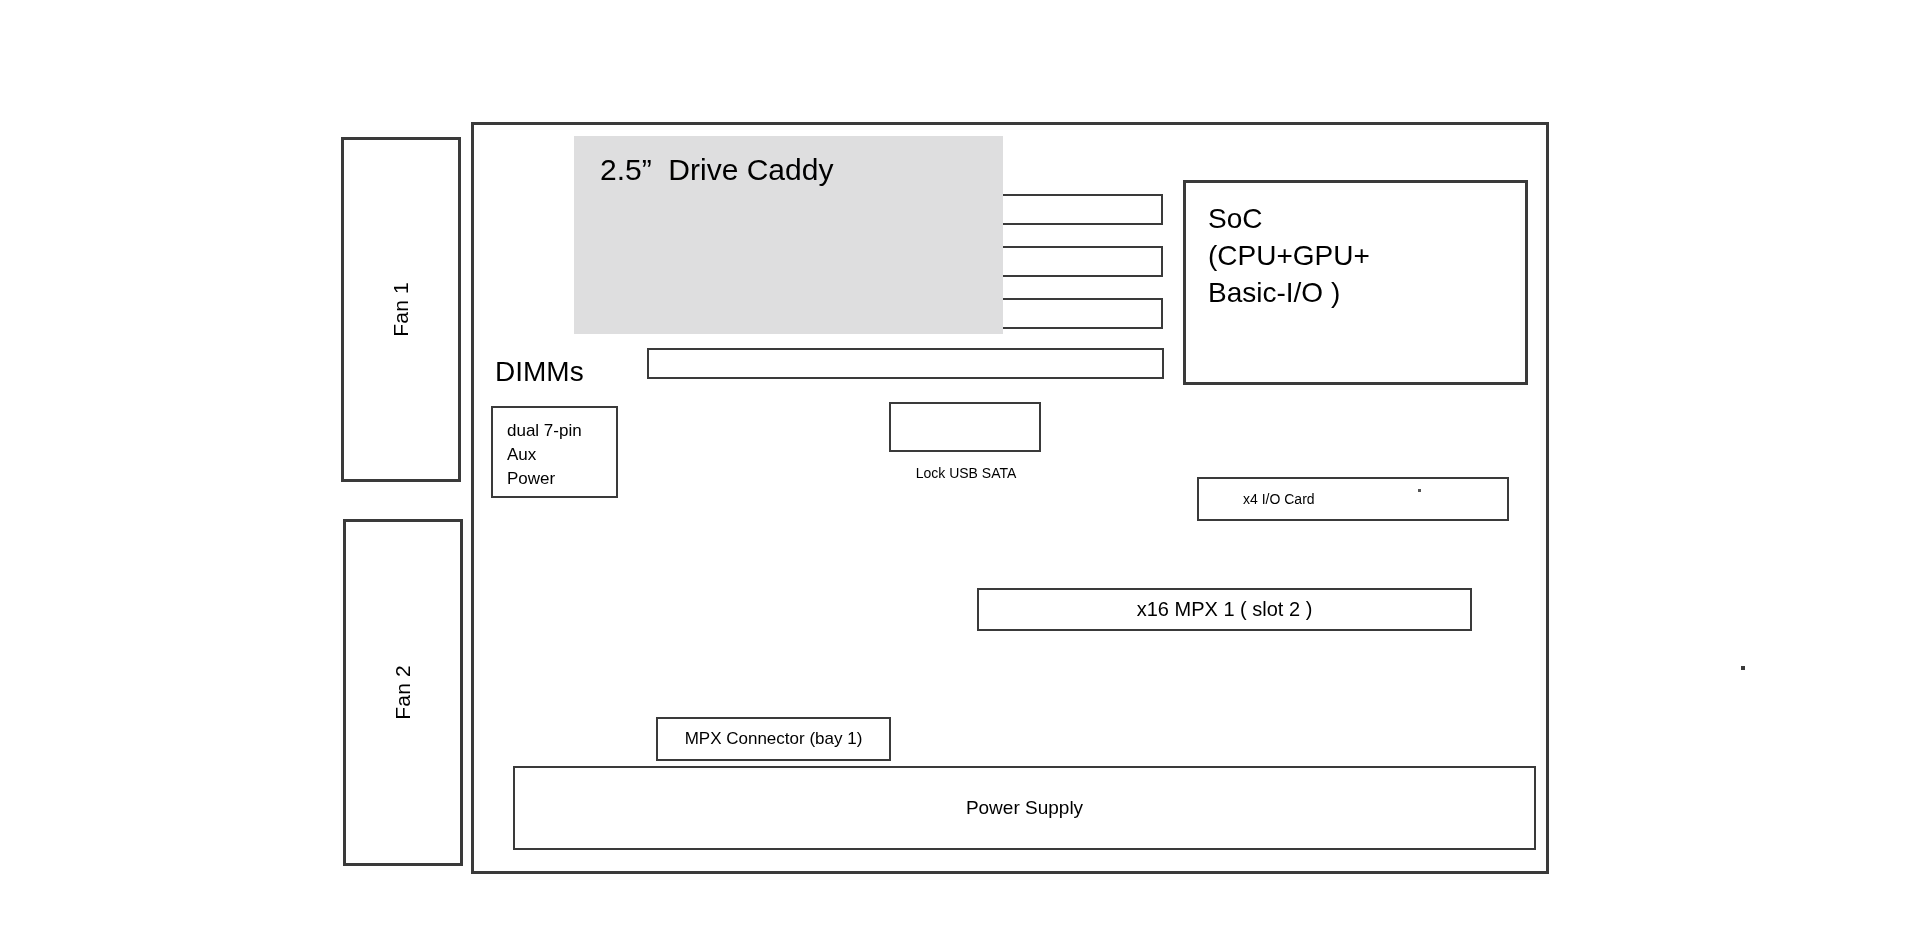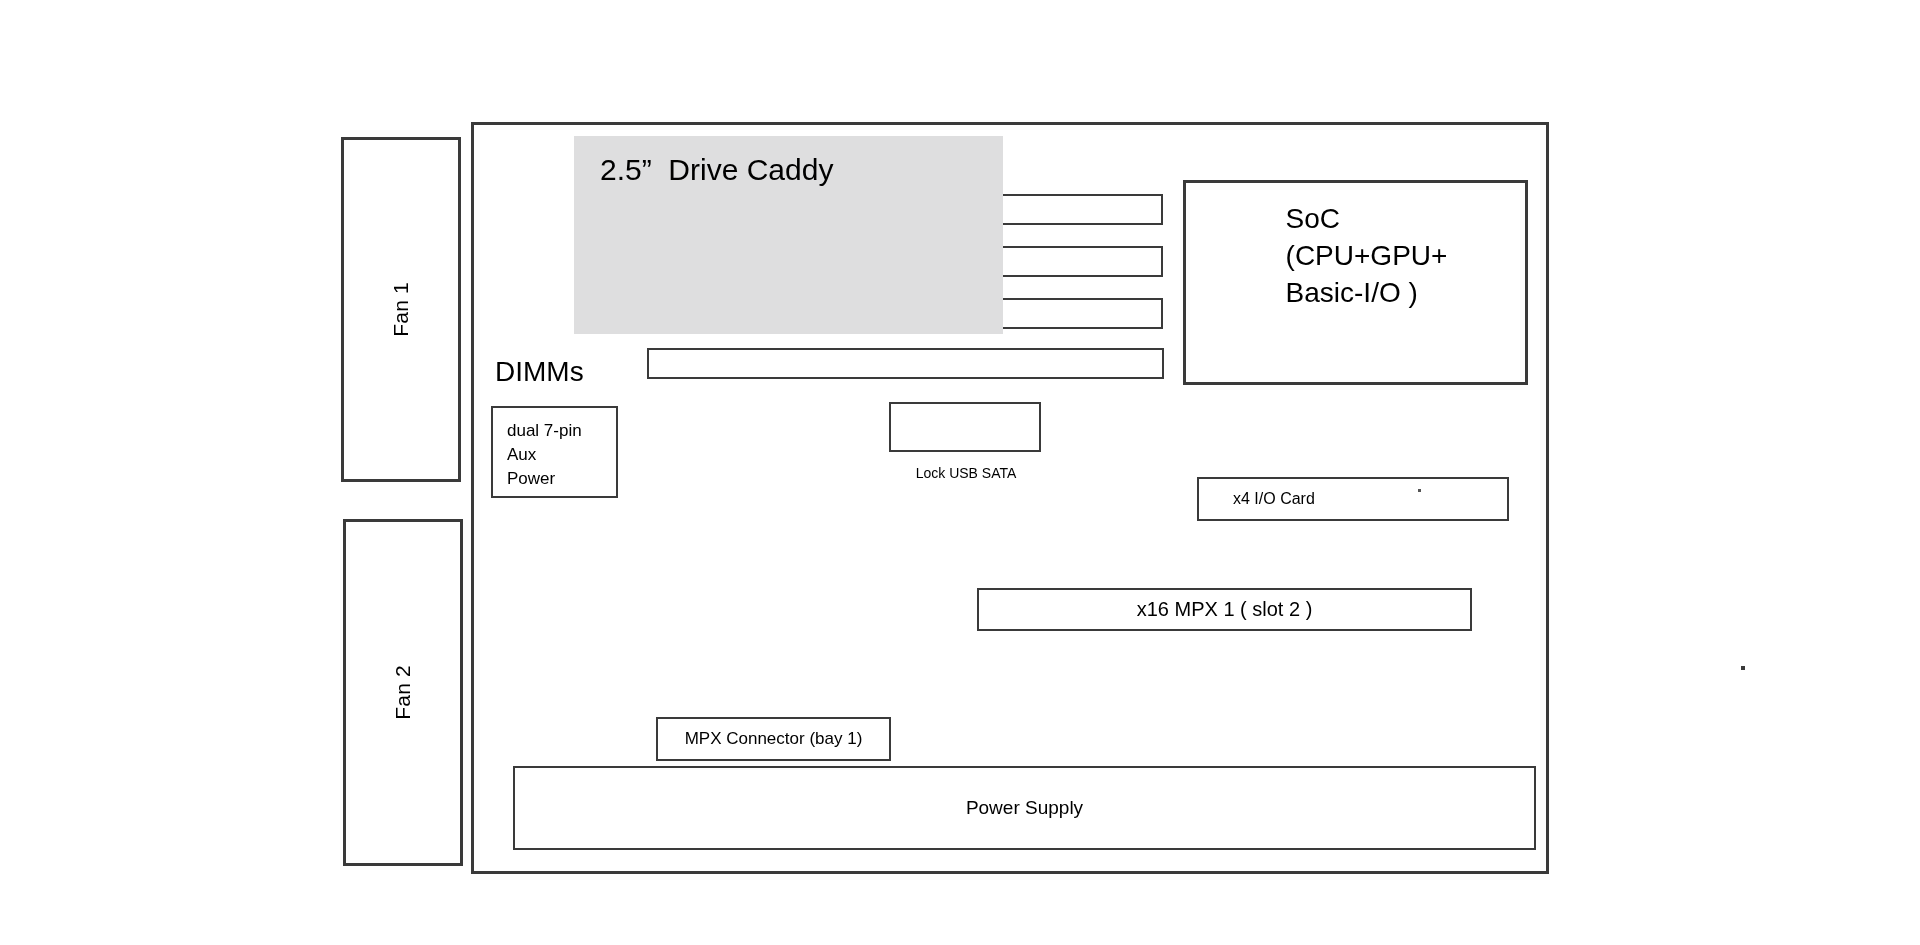--- a/index.html
+++ b/index.html
@@ -106,21 +106,21 @@
   }
 
   
   #soc {
     left: 1183px;
     top: 180px;
     width: 345px;
     height: 205px;
     border-width: 3px;
     align-items: flex-start;
-    justify-content: center;
+    justify-content: flex-start;
   }
   #soc .soc-label {
     font-size: 28px;
     text-align: left;
     padding: 18px 0 0 22px;
     white-space: pre-line;
     line-height: 1.32;
   }
 
   
@@ -161,22 +161,22 @@
   
   #io-card {
     left: 1197px;
     top: 477px;
     width: 312px;
     height: 44px;
     border-width: 2px;
     justify-content: flex-start;
   }
   #io-card .io-label {
-    font-size: 16px;
-    padding-left: 34px;
+    font-size: 14px;
+    padding-left: 44px;
   }
   #io-dot {
     position: absolute;
     left: 1418px;
     top: 489px;
     width: 3px;
     height: 3px;
     background: #555;
   }
 

